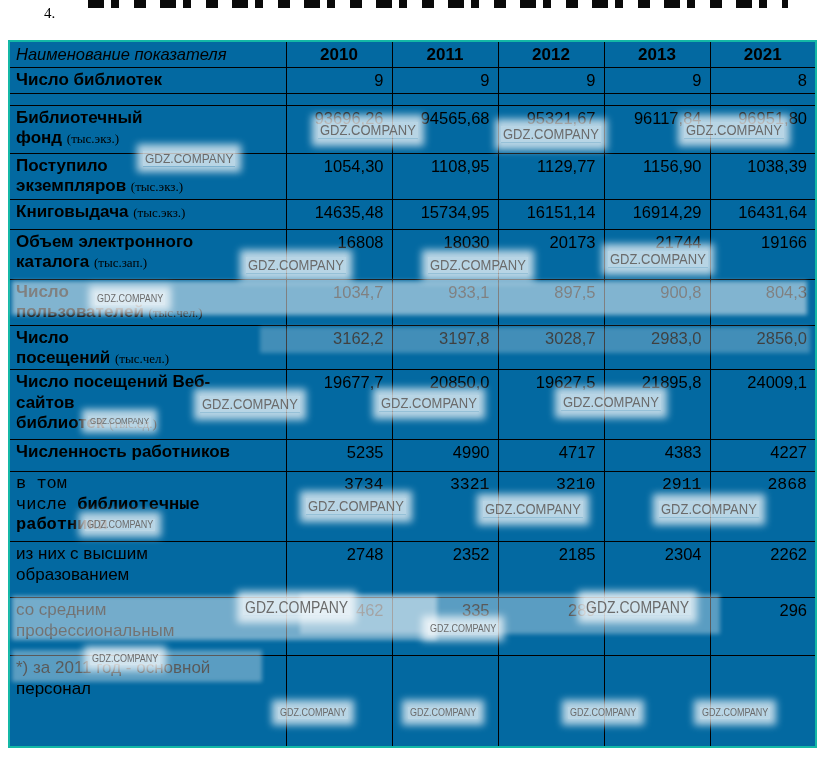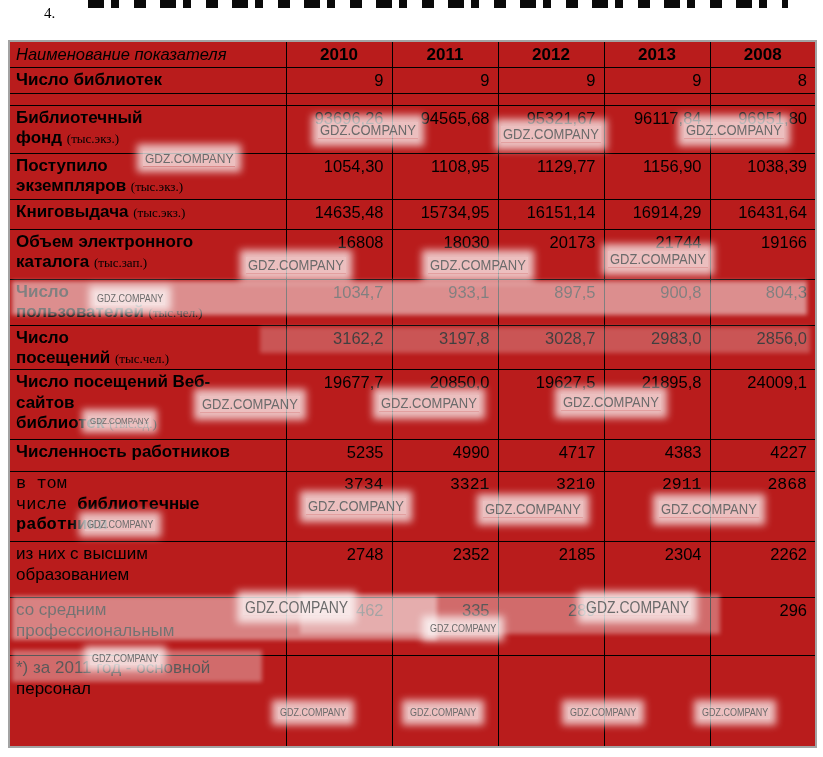--- a/index.html
+++ b/index.html
@@ -18,21 +18,21 @@
     position:absolute; left:88px; top:0; width:700px; height:8px;
     background:repeating-linear-gradient(90deg,
       #0a0a0a 0 16px, transparent 16px 23px,
       #0a0a0a 23px 31px, transparent 31px 46px,
       #0a0a0a 46px 58px, transparent 58px 72px);
   }
 
   table.stats-table {
     position:absolute; left:8px; top:40px;
     border-collapse:collapse; table-layout:fixed;
-    border:2px solid #a3a3a3; z-index:1; background:#b91c1c;
+    border:2px solid #14b8a6; z-index:1; background:#0369a1;
   }
   .stats-table th, .stats-table td {
     border:1px solid #000; vertical-align:top; overflow:hidden;
   }
   thead tr { height:26px; }
   th.label-head {
     font-style:italic; font-weight:normal; text-align:left;
     padding:3px 4px 0 6px; font-size:16.5px;
   }
   th.year-head { font-weight:bold; text-align:center; font-size:17px; padding-top:3px; }
@@ -73,21 +73,21 @@
       <col style="width:106px">
       <col style="width:106px">
     </colgroup>
     <thead>
       <tr>
         <th class="label-head">Наименование показателя</th>
         <th class="year-head">2010</th>
         <th class="year-head">2011</th>
         <th class="year-head">2012</th>
         <th class="year-head">2013</th>
-        <th class="year-head">2008</th>
+        <th class="year-head">2021</th>
       </tr>
     </thead>
     <tbody id="tbody">
         <tr style="height: 26px;">
           <td class="label-cell">
             <div class="label-line"><span class="seg-bold">Число библиотек</span></div>
           </td>
           <td class="value-cell">9</td>
           <td class="value-cell">9</td>
           <td class="value-cell">9</td>

